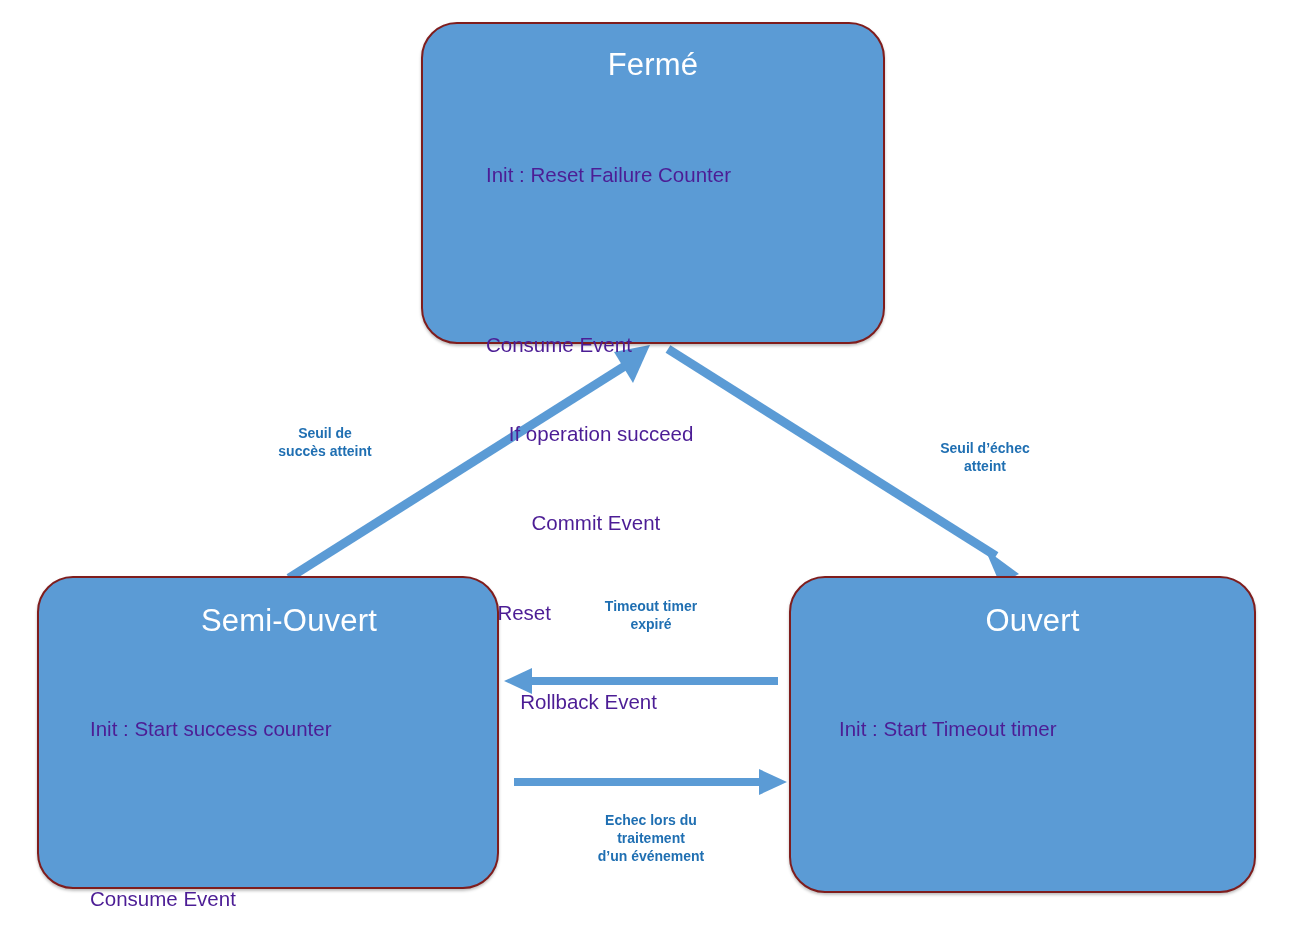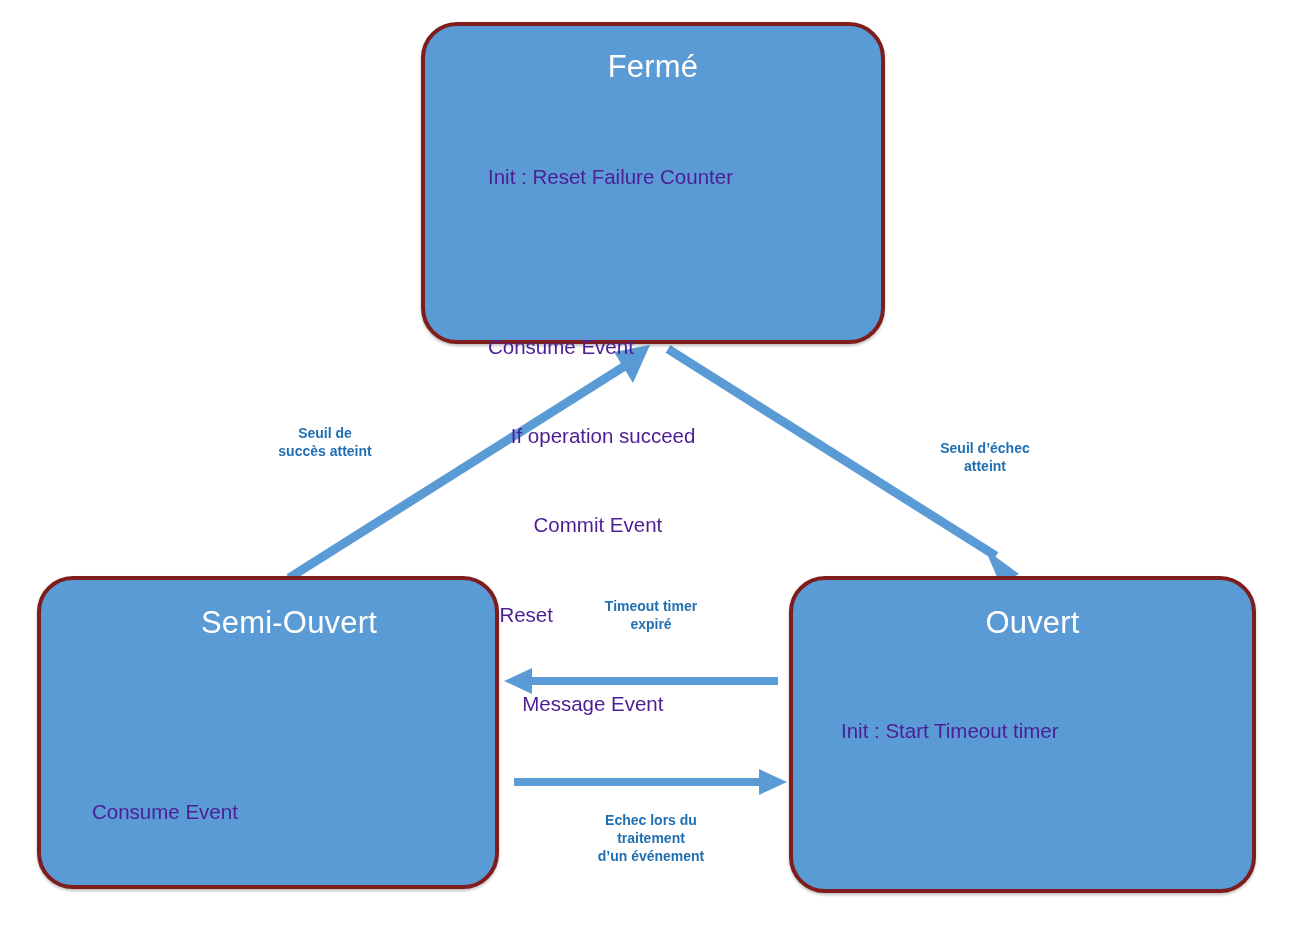--- a/index.html
+++ b/index.html
@@ -11,21 +11,21 @@
     position: relative;
     width: 1295px;
     height: 942px;
     background: #ffffff;
     overflow: hidden;
     font-family: "Liberation Sans", sans-serif;
   }
   .state-box {
     position: absolute;
     background: #5B9BD5;
-    border: 4px solid #7f1d1d;
+    border: 2px solid #7f1d1d;
     border-radius: 36px;
     box-sizing: border-box;
     box-shadow: 0 2px 3px rgba(0,0,0,0.25);
     color: #ffffff;
     z-index: 2;
   }
   .state-title {
     text-align: center;
     font-size: 31px;
     font-weight: 400;
@@ -117,27 +117,28 @@
 
   <div class="state-box" id="box-ferme">
     <div class="state-title">Fermé</div>
     <div class="state-body">
       <span class="ln">Init : Reset Failure Counter</span>
       <span class="gap"></span>
       <span class="ln">Consume Event</span>
       <span class="ln">    If operation succeed</span>
       <span class="ln">        Commit Event</span>
       <span class="ln">  Reset</span>
-      <span class="ln">      Message Event</span>
+      <span class="ln">      Rollback Event</span>
     </div>
   </div>
 
   <div class="state-box" id="box-semi">
     <div class="state-title">Semi-Ouvert</div>
     <div class="state-body">
+      <span class="ln">Init : Start success counter</span>
       <span class="gap"></span>
       <span class="ln">Consume Event</span>
       
       
       
       
       
     </div>
   </div>
 

